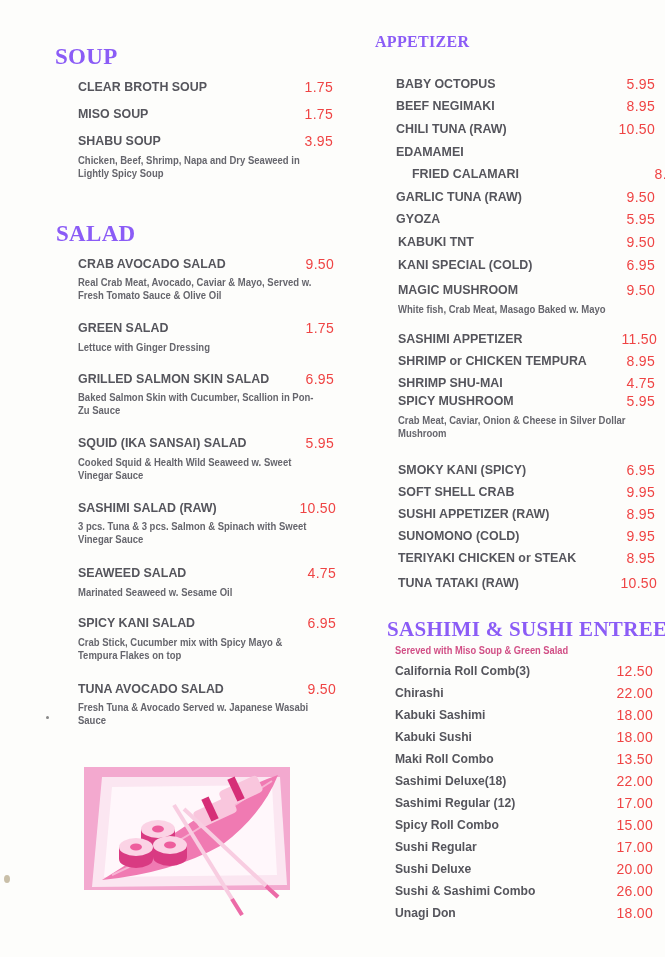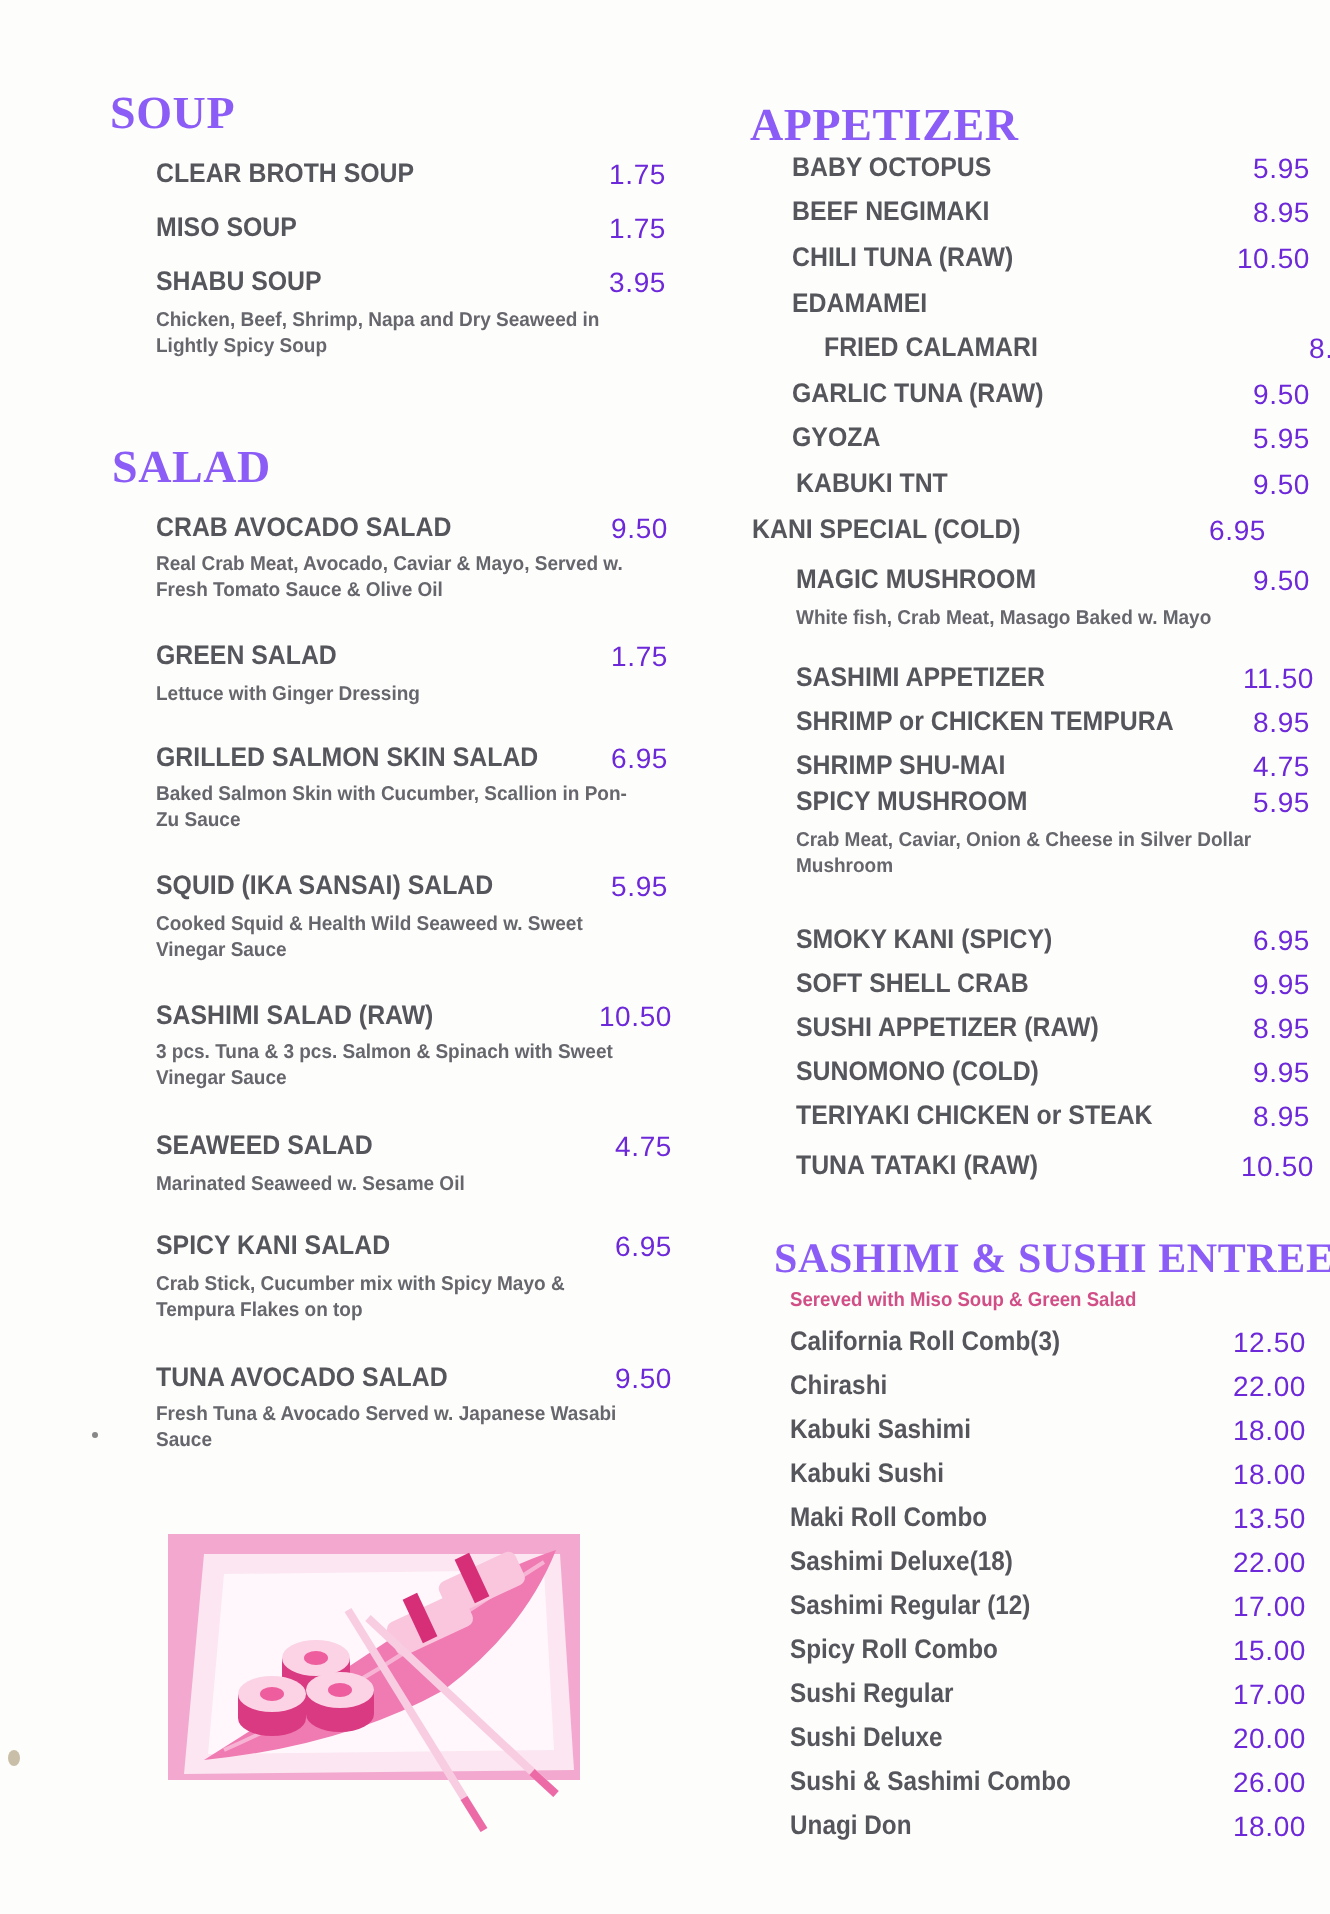--- a/index.html
+++ b/index.html
@@ -3,21 +3,21 @@
 <meta charset="utf-8">
 <style>
   html, body { margin:0; padding:0; }
   body { width:665px; height:957px; background:#fdfdfb; position:relative; overflow:hidden;
          font-family:"Liberation Sans", sans-serif; color:#5b5b63; }
   .sec-title { position:absolute; font-family:"Liberation Serif", serif; font-weight:bold;
                color:#8b5cf6; letter-spacing:0.3px; white-space:nowrap; }
   .item { position:absolute; font-family:"Liberation Sans", sans-serif; font-stretch:condensed; }
   .name { position:absolute; left:0; white-space:nowrap; font-size:13.5px; color:#55555c;
           transform:scaleX(0.92); transform-origin:left top; font-weight:bold; }
-  .price { position:absolute; right:0; white-space:nowrap; font-size:14px; color:#6d28d9;
+  .price { position:absolute; right:0; white-space:nowrap; font-size:14px; color:#ef4444;
            letter-spacing:0.3px; }
   .desc { position:absolute; left:0; font-size:10px; line-height:13px; color:#66666d; font-weight:bold;
           transform:scaleX(0.95); transform-origin:left top; }
   .ent .name { font-size:13.5px; transform:scaleX(0.9); }
   .subtitle { position:absolute; font-size:10px; font-weight:bold; color:#d14f86;
               transform:scaleX(0.93); transform-origin:left top; white-space:nowrap; }
   .art { position:absolute; left:82px; top:765px; width:210px; height:125px; }
   .speck { position:absolute; width:3px; height:3px; border-radius:50%; background:#888; }
 </style>
 </head>
@@ -120,21 +120,21 @@
     </g>
 
     <line x1="92" y1="40" x2="160" y2="150" stroke="#f8cde1" stroke-width="4"></line>
     <line x1="102" y1="44" x2="196" y2="132" stroke="#f8cde1" stroke-width="4"></line>
     <line x1="150" y1="134" x2="160" y2="150" stroke="#ec6ba7" stroke-width="4"></line>
     <line x1="184" y1="121" x2="196" y2="132" stroke="#ec6ba7" stroke-width="4"></line>
   </svg>
 </div>
 
 <div>
-  <div class="sec-title" style="left:375px;top:50px;font-size:23px;">APPETIZER</div>
+  <div class="sec-title" style="left:375px;top:33px;font-size:16px;">APPETIZER</div>
 
   <div class="item" style="left:396px;top:76px;width:259px;height:18px;">
     <span class="name">BABY OCTOPUS</span>
     <span class="price">5.95</span>
   </div>
   <div class="item" style="left:396px;top:98px;width:259px;height:18px;">
     <span class="name">BEEF NEGIMAKI</span>
     <span class="price">8.95</span>
   </div>
   <div class="item" style="left:396px;top:121px;width:259px;height:18px;">
@@ -154,21 +154,21 @@
     <span class="price">9.50</span>
   </div>
   <div class="item" style="left:396px;top:211px;width:259px;height:18px;">
     <span class="name">GYOZA</span>
     <span class="price">5.95</span>
   </div>
   <div class="item" style="left:398px;top:234px;width:257px;height:18px;text-align:right;">
     <span class="name">KABUKI TNT</span>
     <span class="price">9.50</span>
   </div>
-  <div class="item" style="left:376px;top:257px;width:257px;height:18px;">
+  <div class="item" style="left:398px;top:257px;width:257px;height:18px;">
     <span class="name">KANI SPECIAL (COLD)</span>
     <span class="price">6.95</span>
   </div>
   <div class="item" style="left:398px;top:282px;width:257px;height:36px;">
     <span class="name">MAGIC MUSHROOM</span>
     <span class="price">9.50</span>
     <span class="desc" style="top:21px;width:260px;white-space:nowrap;">White fish, Crab Meat, Masago Baked w. Mayo</span>
   </div>
   <div class="item" style="left:398px;top:331px;width:259px;height:18px;">
     <span class="name">SASHIMI APPETIZER</span>

